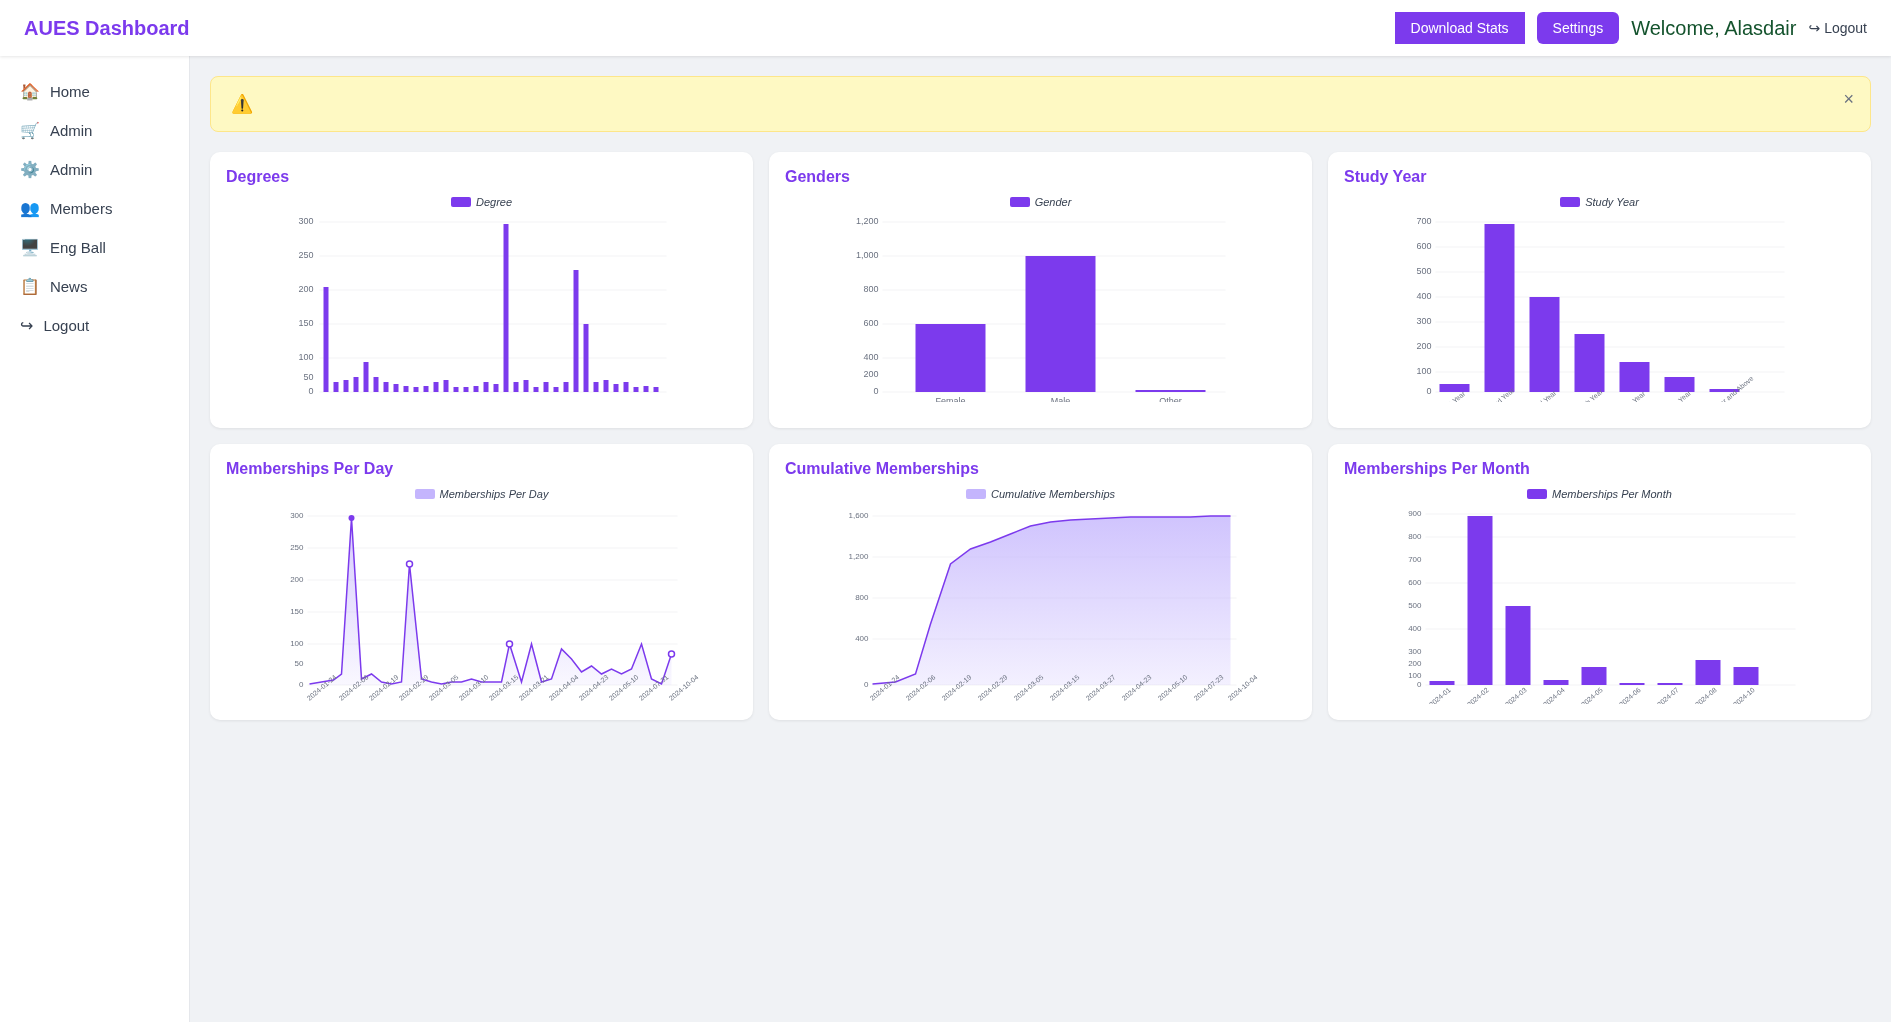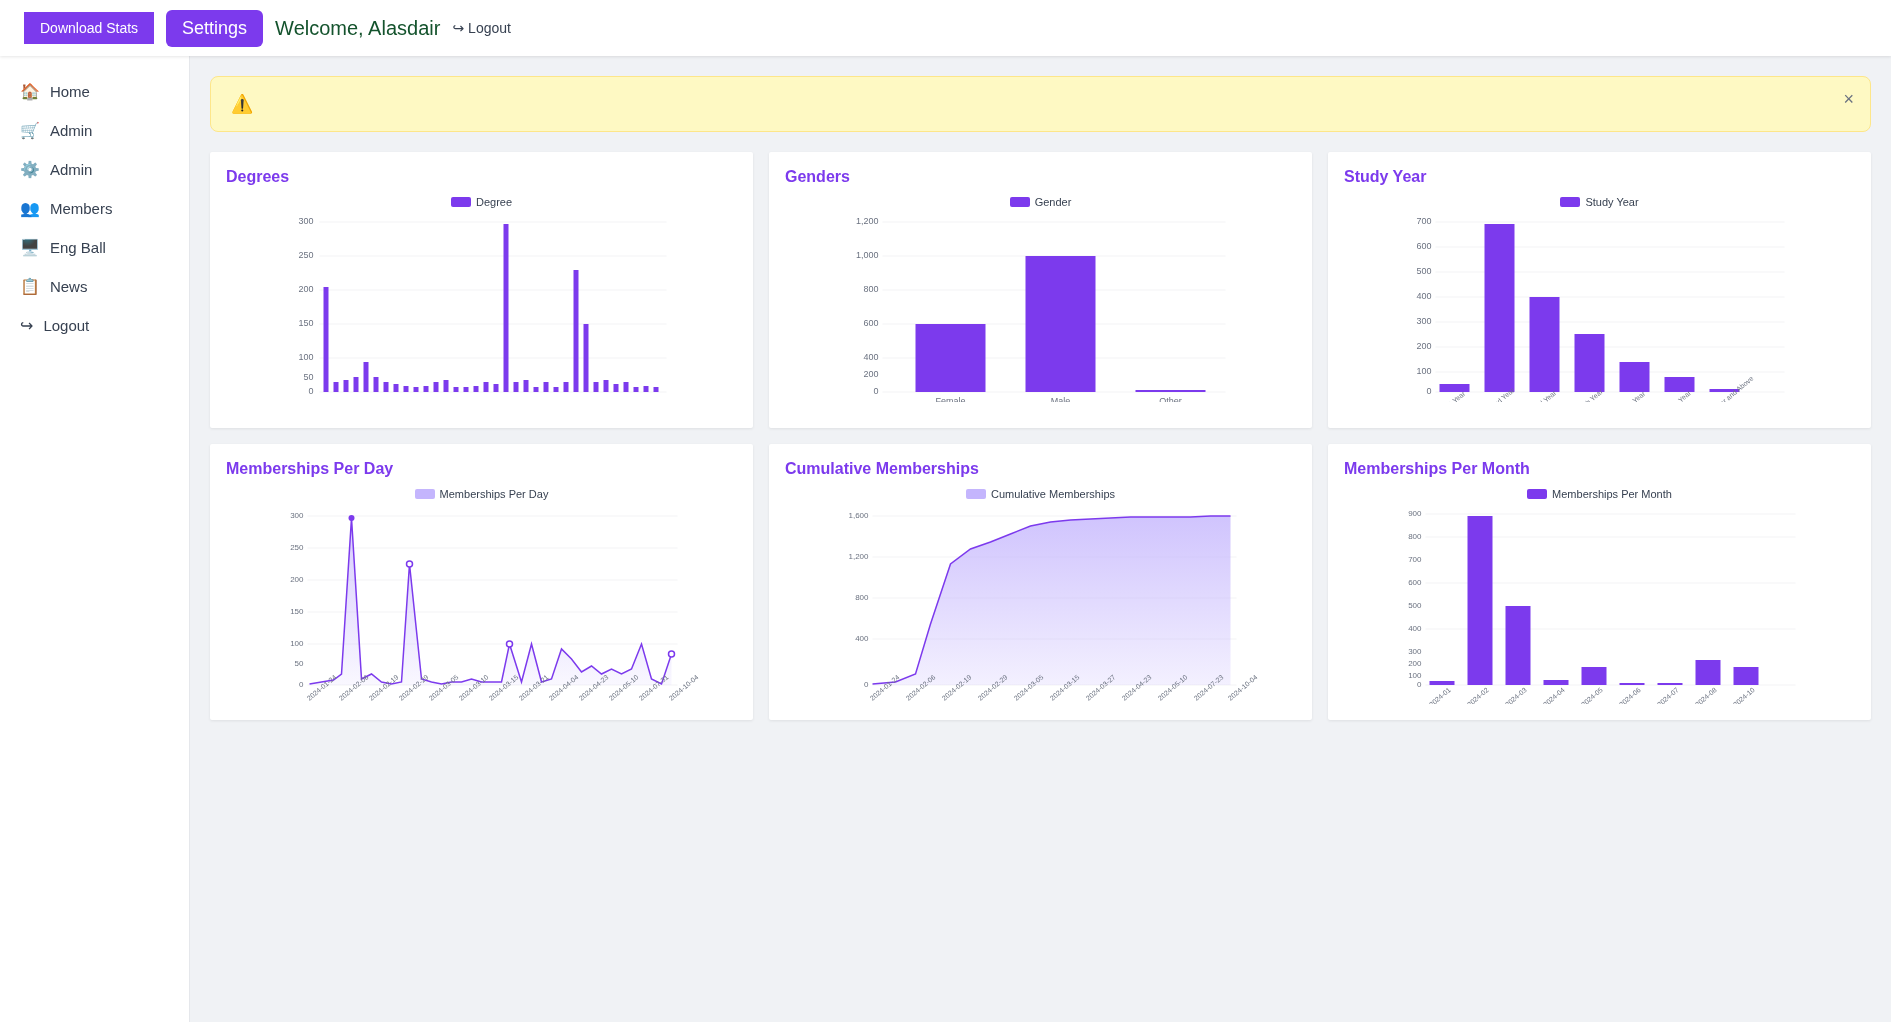--- a/index.html
+++ b/index.html
@@ -37,21 +37,21 @@
       font-size: 14px;
       cursor: pointer;
       font-weight: 500;
     }
     .btn-settings {
       background: #7c3aed;
       color: white;
       border: none;
       padding: 8px 16px;
       border-radius: 6px;
-      font-size: 18px;
+      font-size: 14px;
       cursor: pointer;
       font-weight: 500;
     }
     .welcome-text {
       font-size: 20px;
       color: #14532d;
     }
     .logout-link {
       display: flex;
       align-items: center;
@@ -129,21 +129,21 @@
     }
 
     
     .charts-grid {
       display: grid;
       grid-template-columns: repeat(3, 1fr);
       gap: 16px;
     }
     .chart-card {
       background: white;
-      border-radius: 2px;
+      border-radius: 10px;
       padding: 16px;
       box-shadow: 0 1px 3px rgba(0,0,0,0.08);
     }
     .chart-title {
       font-size: 16px;
       font-weight: 600;
       color: #7c3aed;
       margin-bottom: 10px;
     }
     .chart-container {
@@ -157,38 +157,40 @@
 
     
     .legend {
       display: flex;
       align-items: center;
       gap: 5px;
       justify-content: center;
       margin-bottom: 4px;
       font-size: 11px;
       color: #374151;
+      font-style: italic;
     }
     .legend-box {
       width: 20px;
       height: 10px;
       background: #7c3aed;
       border-radius: 2px;
     }
     .legend-box-light {
       width: 20px;
       height: 10px;
       background: #c4b5fd;
       border-radius: 2px;
     }
   </style>
 </head>
 <body>
 
 <header class="header">
+  <div class="header-title">AUES Dashboard</div>
   <div class="header-right">
     <button class="btn-download">Download Stats</button>
     <button class="btn-settings">Settings</button>
     <span class="welcome-text">Welcome, Alasdair</span>
     <a class="logout-link">
       <span>↪</span>
       <span>Logout</span>
     </a>
   </div>
 </header>

